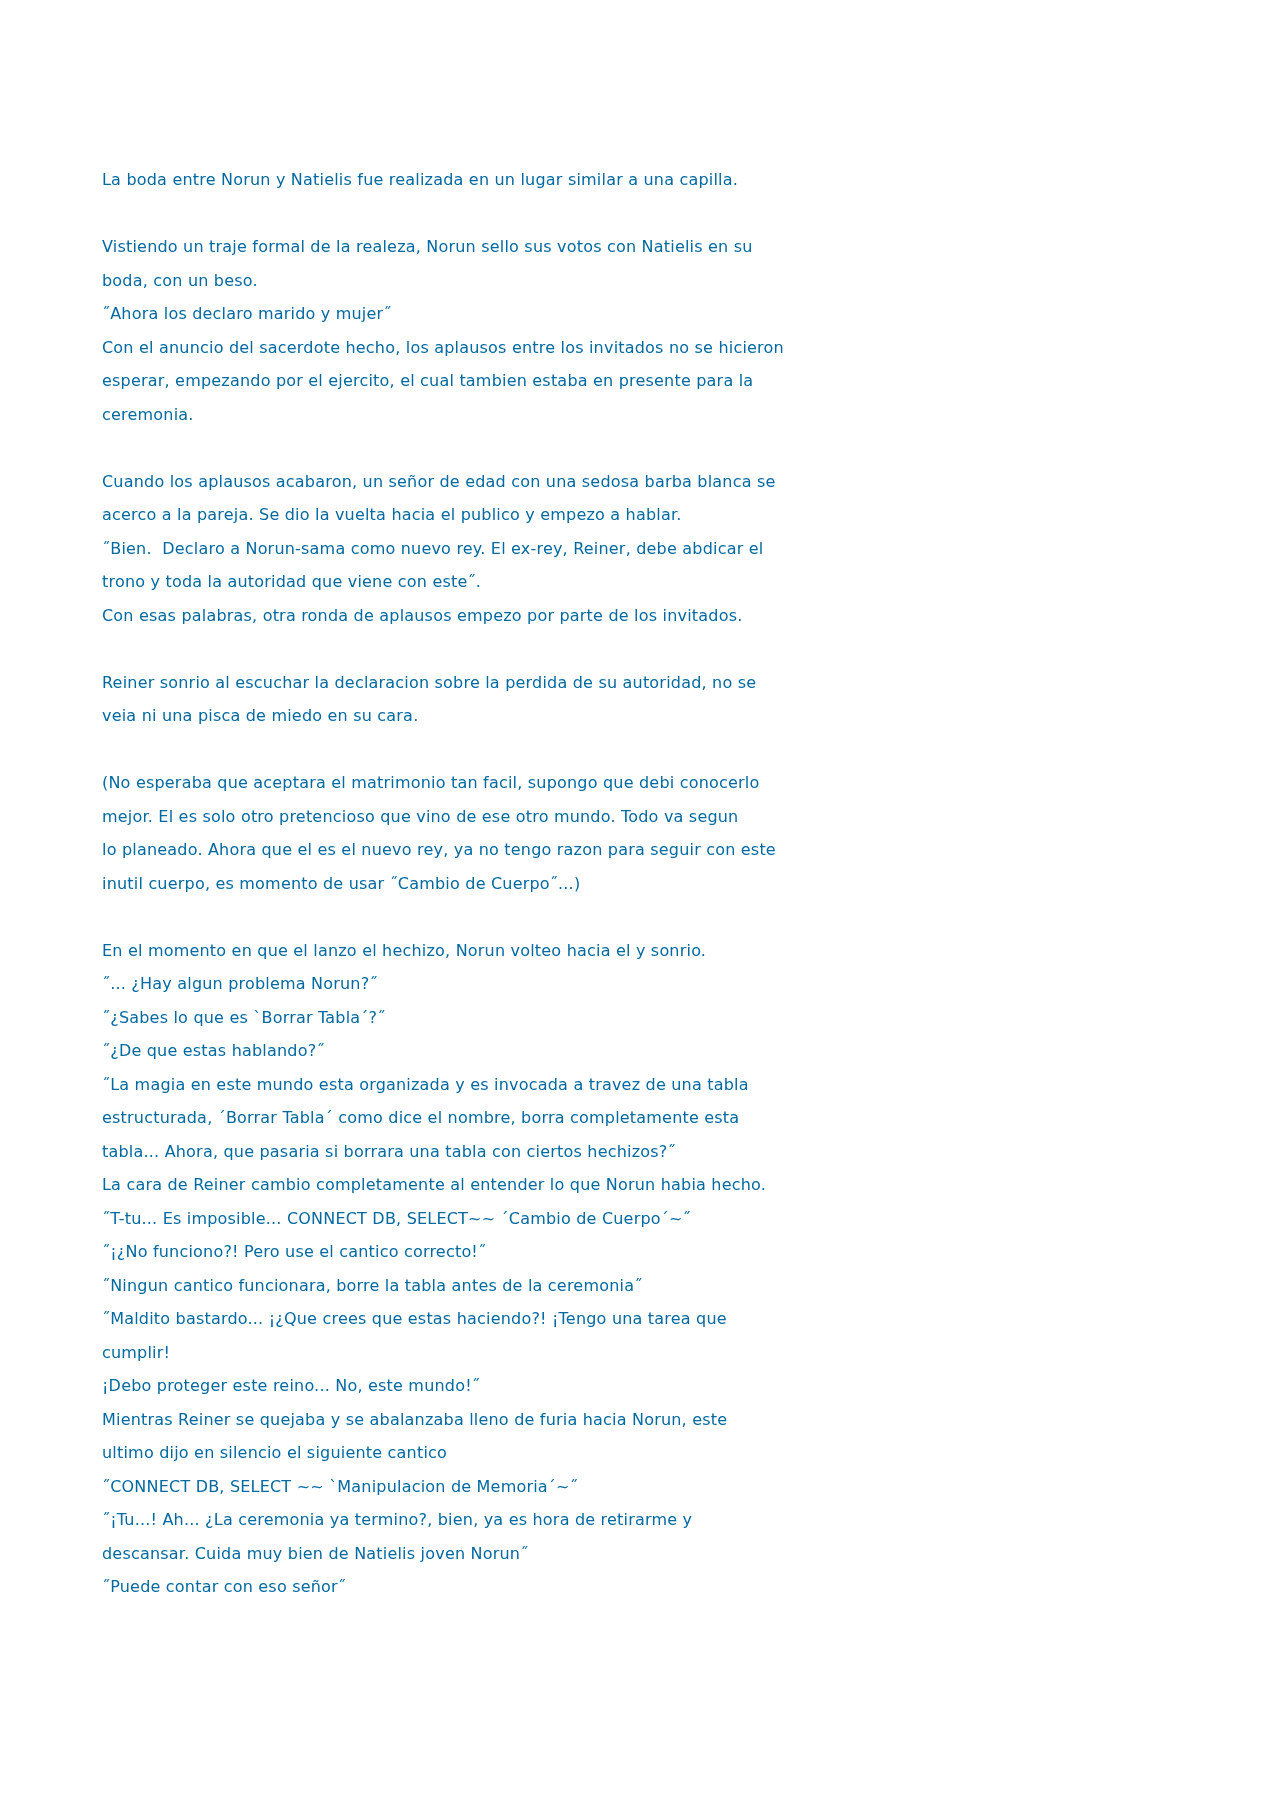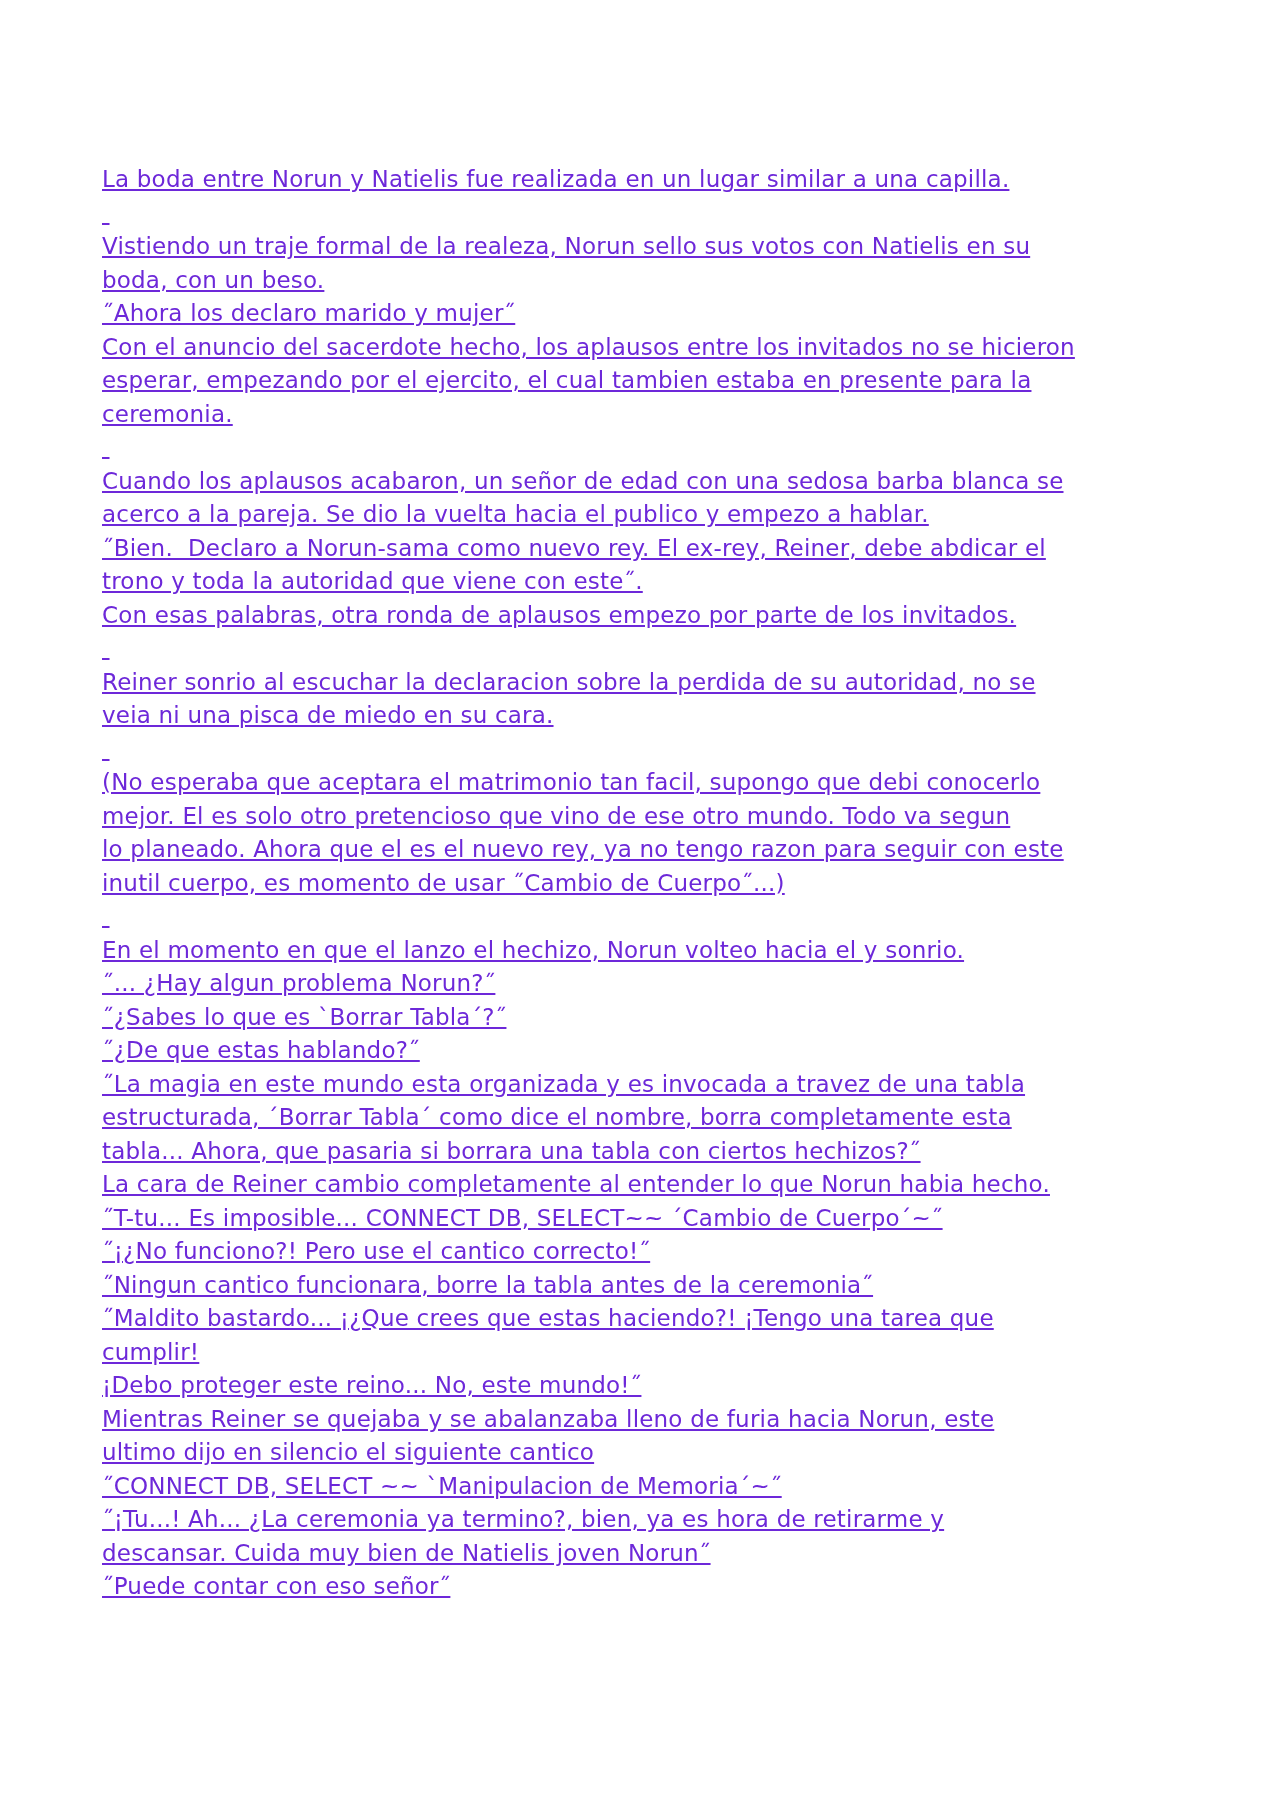--- a/index.html
+++ b/index.html
@@ -17,26 +17,25 @@
     position: relative;
     width: 1280px;
     height: 1807px;
     background: #ffffff;
   }
   .text-block {
     position: absolute;
     top: 163px;
     left: 102px;
     width: 1090px;
-    color: #6d28d9;
-    font-size: 23px;
+    color: #0369a1;
+    font-size: 16px;
     line-height: 33.5px;
     letter-spacing: 0.2px;
     white-space: pre;
-    text-decoration: underline;
   }
   .text-line {
     height: 33.5px;
   }
 </style>
 </head>
 <body>
 
 <div class="page">
   <div class="text-block" id="text-block"><div class="text-line">La boda entre Norun y Natielis fue realizada en un lugar similar a una capilla.</div><div class="text-line">&nbsp;</div><div class="text-line">Vistiendo un traje formal de la realeza, Norun sello sus votos con Natielis en su</div><div class="text-line">boda, con un beso.</div><div class="text-line">˝Ahora los declaro marido y mujer˝</div><div class="text-line">Con el anuncio del sacerdote hecho, los aplausos entre los invitados no se hicieron</div><div class="text-line">esperar, empezando por el ejercito, el cual tambien estaba en presente para la</div><div class="text-line">ceremonia.</div><div class="text-line">&nbsp;</div><div class="text-line">Cuando los aplausos acabaron, un señor de edad con una sedosa barba blanca se</div><div class="text-line">acerco a la pareja. Se dio la vuelta hacia el publico y empezo a hablar.</div><div class="text-line">˝Bien.  Declaro a Norun-sama como nuevo rey. El ex-rey, Reiner, debe abdicar el</div><div class="text-line">trono y toda la autoridad que viene con este˝.</div><div class="text-line">Con esas palabras, otra ronda de aplausos empezo por parte de los invitados.</div><div class="text-line">&nbsp;</div><div class="text-line">Reiner sonrio al escuchar la declaracion sobre la perdida de su autoridad, no se</div><div class="text-line">veia ni una pisca de miedo en su cara.</div><div class="text-line">&nbsp;</div><div class="text-line">(No esperaba que aceptara el matrimonio tan facil, supongo que debi conocerlo</div><div class="text-line">mejor. El es solo otro pretencioso que vino de ese otro mundo. Todo va segun</div><div class="text-line">lo planeado. Ahora que el es el nuevo rey, ya no tengo razon para seguir con este</div><div class="text-line">inutil cuerpo, es momento de usar ˝Cambio de Cuerpo˝...)</div><div class="text-line">&nbsp;</div><div class="text-line">En el momento en que el lanzo el hechizo, Norun volteo hacia el y sonrio.</div><div class="text-line">˝... ¿Hay algun problema Norun?˝</div><div class="text-line">˝¿Sabes lo que es `Borrar Tabla´?˝</div><div class="text-line">˝¿De que estas hablando?˝</div><div class="text-line">˝La magia en este mundo esta organizada y es invocada a travez de una tabla</div><div class="text-line">estructurada, ´Borrar Tabla´ como dice el nombre, borra completamente esta</div><div class="text-line">tabla... Ahora, que pasaria si borrara una tabla con ciertos hechizos?˝</div><div class="text-line">La cara de Reiner cambio completamente al entender lo que Norun habia hecho.</div><div class="text-line">˝T-tu... Es imposible... CONNECT DB, SELECT~~ ´Cambio de Cuerpo´~˝</div><div class="text-line">˝¡¿No funciono?! Pero use el cantico correcto!˝</div><div class="text-line">˝Ningun cantico funcionara, borre la tabla antes de la ceremonia˝</div><div class="text-line">˝Maldito bastardo... ¡¿Que crees que estas haciendo?! ¡Tengo una tarea que</div><div class="text-line">cumplir!</div><div class="text-line">¡Debo proteger este reino... No, este mundo!˝</div><div class="text-line">Mientras Reiner se quejaba y se abalanzaba lleno de furia hacia Norun, este</div><div class="text-line">ultimo dijo en silencio el siguiente cantico</div><div class="text-line">˝CONNECT DB, SELECT ~~ `Manipulacion de Memoria´~˝</div><div class="text-line">˝¡Tu...! Ah... ¿La ceremonia ya termino?, bien, ya es hora de retirarme y</div><div class="text-line">descansar. Cuida muy bien de Natielis joven Norun˝</div><div class="text-line">˝Puede contar con eso señor˝</div></div>

